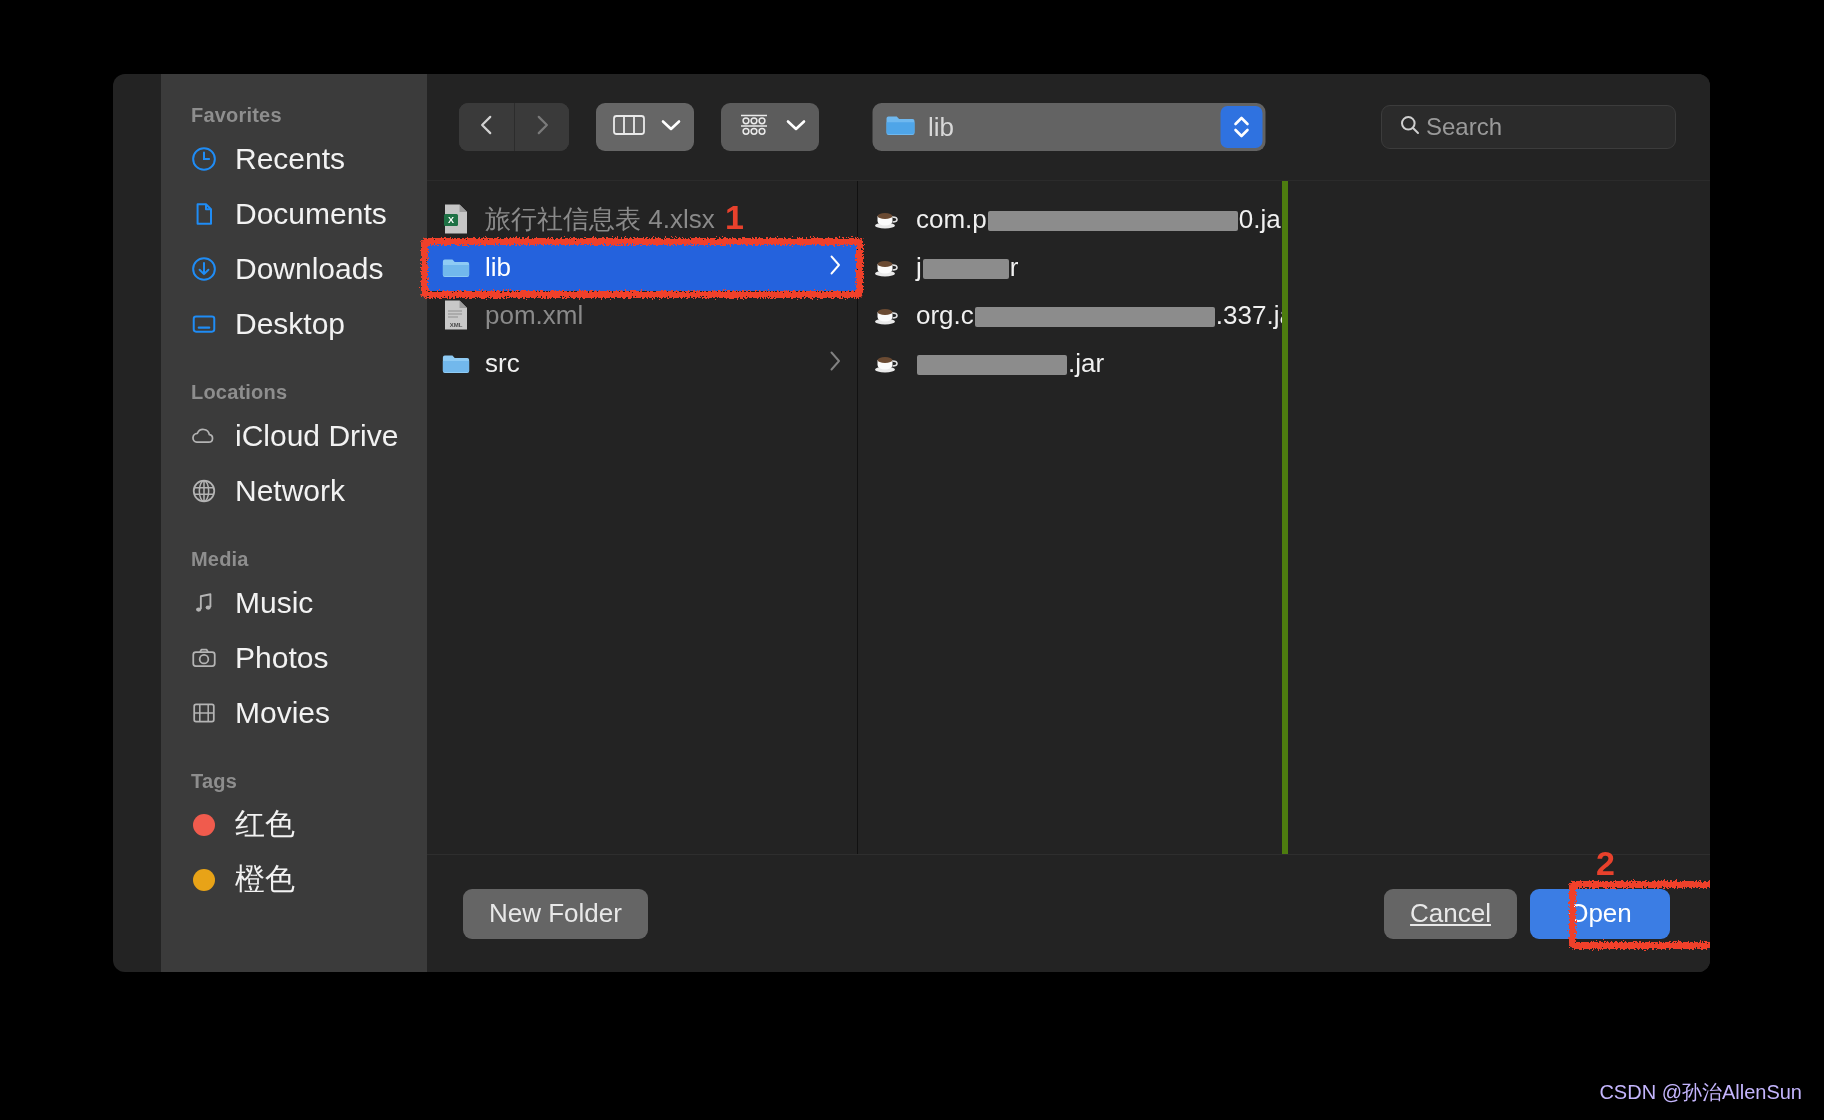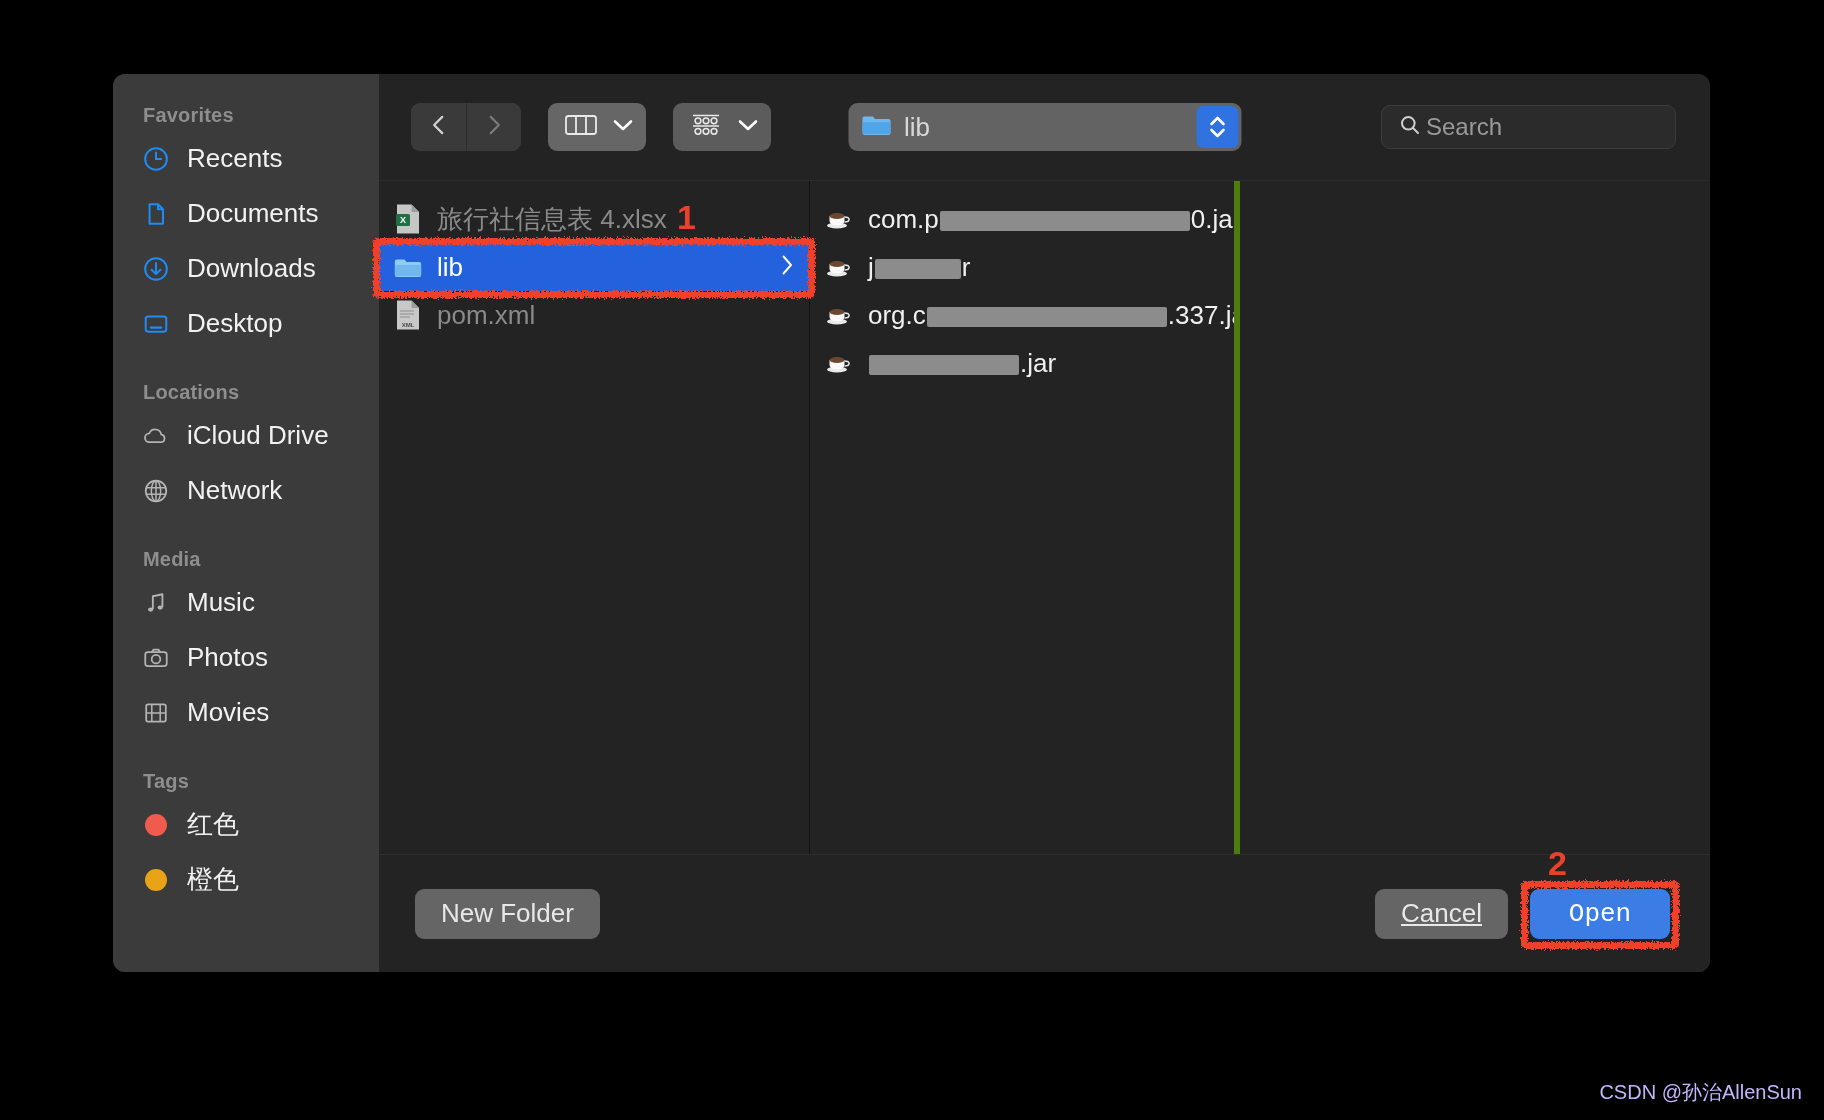--- a/index.html
+++ b/index.html
@@ -13,20 +13,21 @@
   
   #dialog{
     position:absolute;
     left:113px; top:74px;
     width:1597px; height:898px;
     background:#232323;
     border-radius:12px;
     overflow:hidden;
     display:flex;
     flex-direction:column;
+    padding-left:48px;
   }
   #dialog-body{ flex:1; display:flex; min-height:0; }
 
   
   #sidebar{
     width:266px;
     background:#3b3b3b;
     padding-top:30px;
     flex:none;
     overflow:hidden;
@@ -43,21 +44,21 @@
   .sb-item{
     display:flex; align-items:center;
     height:55px;
     padding-left:28px;
     gap:16px;
     cursor:default;
   }
   .sb-icon{ width:30px; height:30px; flex:none; display:flex; align-items:center; justify-content:center; }
   .sb-label{
     color:#f2f2f2;
-    font-size:26px;
+    font-size:30px;
     white-space:nowrap;
   }
   .tag-dot{ width:22px;height:22px;border-radius:50%; }
 
   
   #right{ flex:1; display:flex; flex-direction:column; min-width:0; background:#232323; }
 
   
   #toolbar{
     height:106px;
@@ -182,21 +183,21 @@
     border-radius:9px;
     display:flex;align-items:center;justify-content:center;
     padding:0 26px;
     font-size:26px;
     cursor:default;
     white-space:nowrap;
   }
   .btn.grey{ background:#656565; color:#e8e8e8; }
   .btn.blue{ background:#3b7de4; color:#ffffff; }
   #cancel-btn{ margin-left:auto;text-decoration:underline; }
-  #open-btn{ margin-left:22px; min-width:140px;font-family:Liberation Mono, monospace; }
+  #open-btn{ margin-left:13px; min-width:140px; }
 
   
   .anno-box{
     position:absolute;
     border:7px solid #f0412b;
     border-radius:5px;
     pointer-events:none;
     filter:url(#rough);
   }
   .anno-num{
@@ -471,20 +472,34 @@
               <svg width="26" height="32" viewBox="0 0 26 32">
                   <path d="M2 1.5h14.5L24 9v21.5H2z" fill="#c8c8c8"></path>
                   <path d="M16.5 1.5 24 9h-7.5z" fill="#9d9d9d"></path>
                   <path d="M5 12h14M5 15h14M5 18h10" stroke="#8d8d8d" stroke-width="1.2"></path>
                   <text x="13" y="28" font-size="6" fill="#4a4a4a" text-anchor="middle" font-family="sans-serif" font-weight="bold">XML</text>
                 </svg>
             </span>
             <span class="row-name">pom.xml</span>
           </div>
 
+          <div class="row">
+            <span class="ricon">
+              <svg width="30" height="25" viewBox="0 0 32 26">
+                  <path d="M2 6.5a2 2 0 0 1 2-2h8.2l2.4 2.6H28a2 2 0 0 1 2 2v12a2 2 0 0 1-2 2H4a2 2 0 0 1-2-2z" fill="#8fcbf4"></path>
+                  <path d="M2 10.2h28v9.9a2 2 0 0 1-2 2H4a2 2 0 0 1-2-2z" fill="#72b8ec"></path>
+                </svg>
+            </span>
+            <span class="row-name">src</span>
+            <span class="chev">
+              <svg width="16" height="24" viewBox="0 0 16 24">
+                  <path d="M4.5 3.5 12 12l-7.5 8.5" fill="none" stroke="#cfcfcf" stroke-width="1.9" stroke-linecap="round" stroke-linejoin="round"></path>
+                </svg>
+            </span>
+          </div>
 
         </div>
 
         <div class="col" id="col2">
           <div class="row" id="jar-0">
             <span class="ricon">
               <svg width="28" height="24" viewBox="0 0 28 24">
                   <ellipse cx="12" cy="18.5" rx="10" ry="3" fill="#e9e9e9"></ellipse>
                   <path d="M4.5 9h15v5a7.5 4.5 0 0 1-15 0z" fill="#fbfbfb"></path>
                   <ellipse cx="12" cy="9" rx="7.5" ry="3" fill="#6a4a32"></ellipse>

